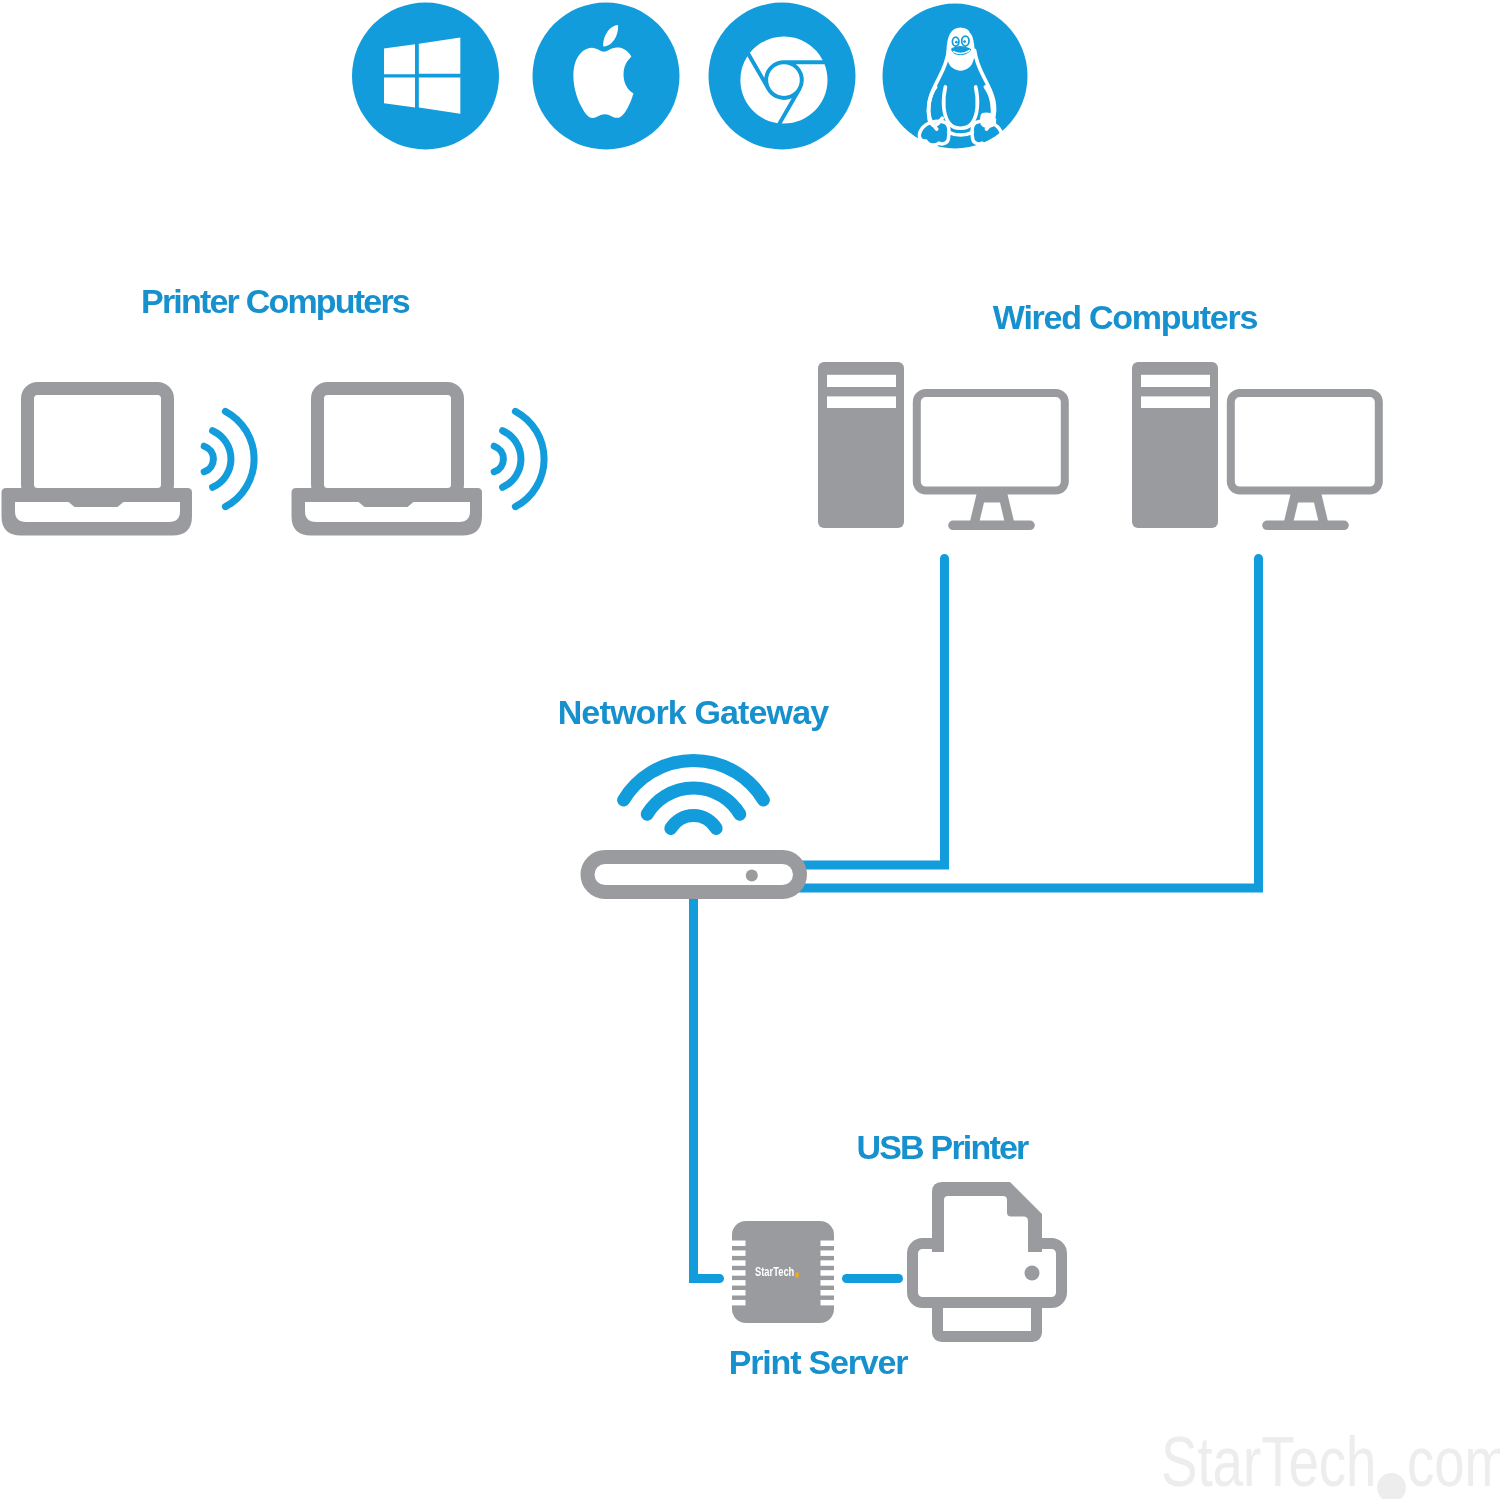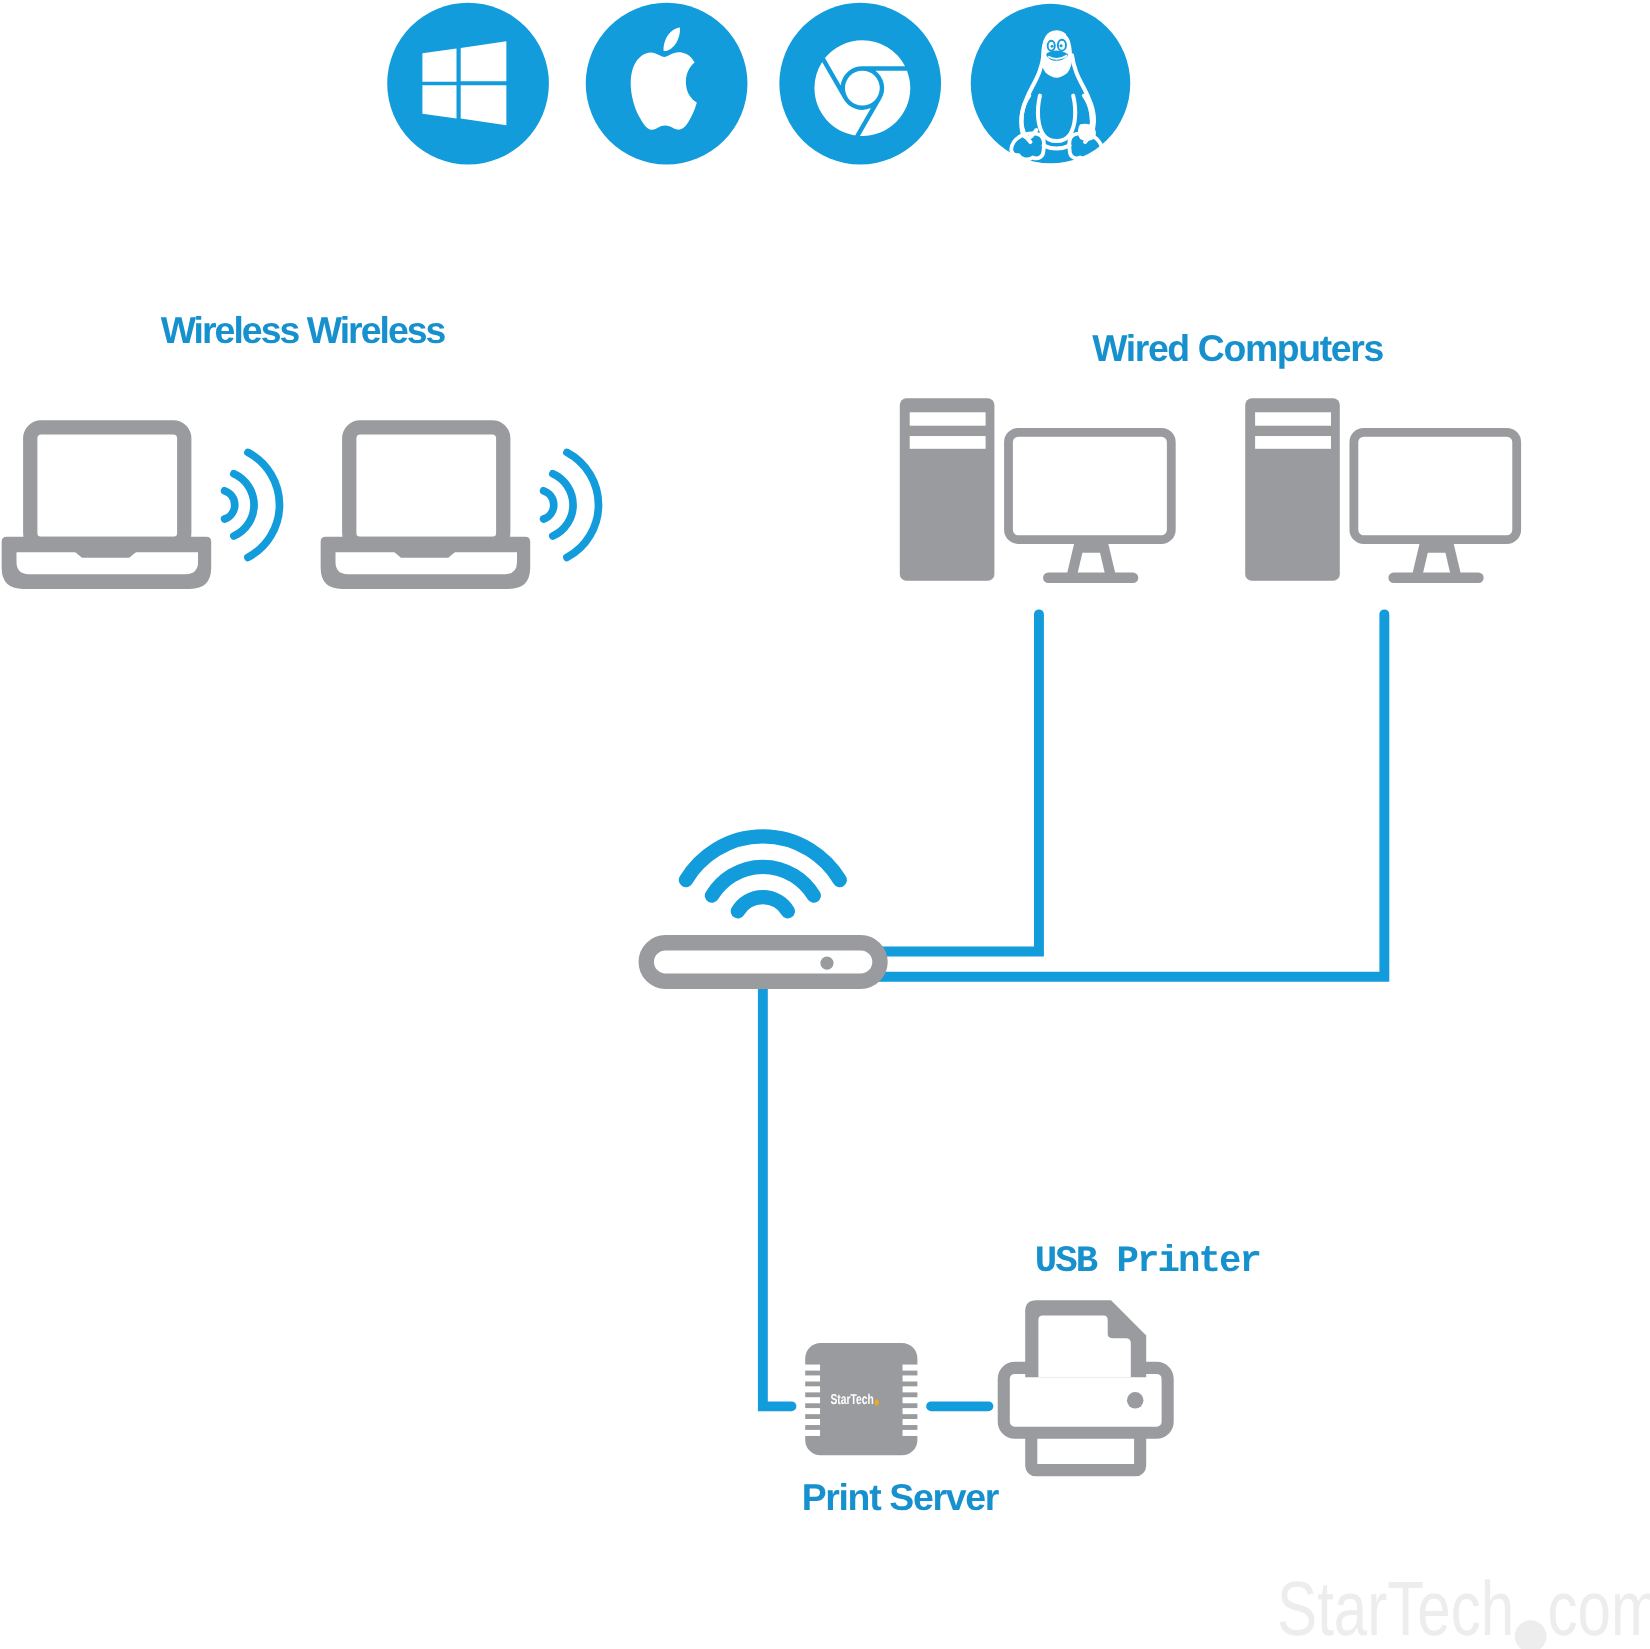--- a/index.html
+++ b/index.html
@@ -8,21 +8,21 @@
   .diagram-svg{position:absolute;left:0;top:0;}
   
   :root{--blue:#129cdb;--text-blue:#1791ce;--gray:#9a9b9e;--wm:#ededee;--orange:#f2a71c;}
   .fb{fill:var(--blue);} .fg{fill:var(--gray);} .fw{fill:#fff;}
   .sb{stroke:var(--blue);fill:none;} .sg{stroke:var(--gray);}
   .label{position:absolute;font-weight:bold;font-size:34px;color:var(--text-blue);
          transform:translateX(-50%);white-space:nowrap;line-height:1;}
   .lbl-wireless{left:275px;top:284px;letter-spacing:-1.8px;}
   .lbl-wired{left:1101px;top:300px;letter-spacing:-1.25px;margin-left:24px;}
   .lbl-gateway{left:693px;top:695px;letter-spacing:-0.85px;}
-  .lbl-usb{left:1043px;top:1129.5px;letter-spacing:-1.8px;font-family:Liberation Mono, monospace;}
+  .lbl-usb{left:942px;top:1129.5px;letter-spacing:-1.8px;}
   .lbl-ps{left:782px;top:1345px;letter-spacing:-1.2px;margin-left:36px;}
   .chip-label{position:absolute;left:777px;top:1265px;transform:translateX(-50%) scaleX(0.72);
               font-weight:bold;font-size:13px;color:#fff;white-space:nowrap;display:flex;align-items:baseline;line-height:1;}
   .chip-dot{width:5.6px;height:5.6px;border-radius:50%;background:var(--orange);margin-left:1px;align-self:flex-end;margin-bottom:0.5px;}
   .watermark{position:absolute;left:1161px;top:1427px;transform:scaleX(0.78);transform-origin:0 0;
              font-size:70px;color:var(--wm);white-space:nowrap;display:flex;align-items:baseline;line-height:1;}
   .wm-dot{width:37px;height:29px;border-radius:50%;background:var(--wm);align-self:flex-end;margin:0 1px -5px 1px;}
 </style>
 </head>
 <body>
@@ -148,22 +148,23 @@
         <circle cx="40.2" cy="20.5" r="1.2" class="fb"></circle>
         <circle cx="47.8" cy="20" r="1.3" class="fb"></circle>
         <path fill="var(--blue)" d="M 36,26 Q 44,22 52,26 Q 55,27.5 53,29 Q 48,33 44,32.5 Q 39,33 36.5,29.5 Q 34.5,27.5 36,26 Z"></path>
         <path d="M 37,29 Q 45,33.5 53,28" stroke="#fff" stroke-width="1.4" fill="none"></path>
         <path d="M 53,11 l 3,3" stroke="var(--blue)" stroke-width="1.6" fill="none" stroke-linecap="round"></path>
       </g>
     </g>
   </g>
 </svg>
 
-<div class="label lbl-wireless">Wireless Wireless</div>
+<div class="label lbl-wireless">Printer Computers</div>
 <div class="label lbl-wired">Wired Computers</div>
+<div class="label lbl-gateway">Network Gateway</div>
 <div class="label lbl-usb">USB Printer</div>
 <div class="label lbl-ps">Print Server</div>
 
 <div class="chip-label">
   <span>StarTech</span>
   <span class="chip-dot"></span>
 </div>
 
 <div class="watermark">
   <span>StarTech</span>

